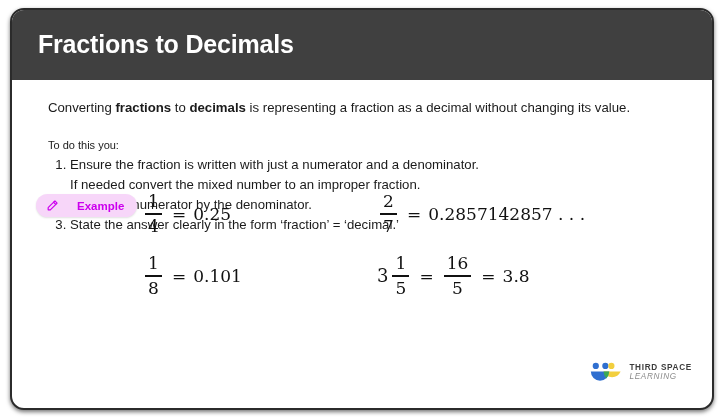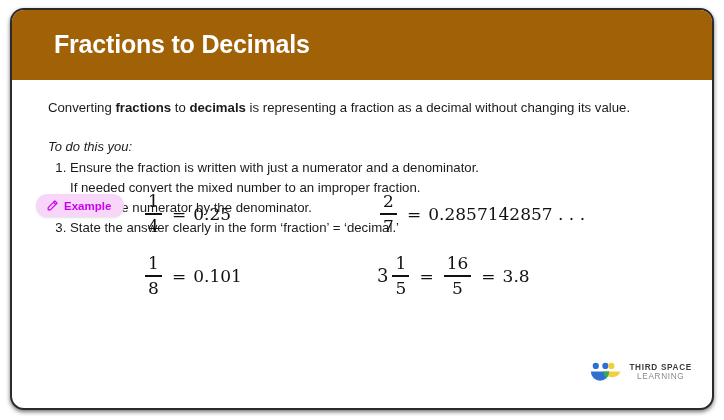--- a/index.html
+++ b/index.html
@@ -34,24 +34,24 @@
     box-shadow: 0 2px 4px rgba(0,0,0,0.55);
     overflow: hidden;
     display: flex;
     flex-direction: column;
   }
 
   
   .card-header {
     height: 70px;
     flex: 0 0 70px;
-    background: #a16207;
-    display: flex;
-    align-items: center;
-    padding: 0 42px;
+    background: #404040;
+    display: flex;
+    align-items: center;
+    padding: 0 26px;
     box-sizing: border-box;
   }
   .card-title {
     color: #ffffff;
     font-size: 25px;
     font-weight: bold;
     letter-spacing: -0.2px;
     line-height: 1.1;
   }
 
@@ -65,42 +65,41 @@
   }
 
   .intro {
     font-size: 13.2px;
     line-height: 1.45;
     margin: 4px 0 0 0;
   }
   .intro b { font-weight: bold; }
 
   .lead {
-    font-size: 13px;
+    font-size: 11px;
     margin: 22px 0 0 0;
-    font-style: italic;
   }
 
   ol.steps {
     margin: 4px 0 0 0;
     padding-left: 22px;
     font-size: 13.2px;
     line-height: 1.52;
   }
   ol.steps li { margin: 0; padding: 0; }
   .substep { display: block; }
 
   
   .example-pill {
     position: absolute;
     left: 24px;
     top: 114px;
     display: inline-flex;
     align-items: center;
-    gap: 5px;
+    gap: 18px;
     background: #f7d6f9;
     border-radius: 999px;
     padding: 5px 13px 5px 10px;
     box-shadow: 0 1px 2px rgba(0,0,0,0.12);
   }
   .example-pill .pill-label {
     color: #cc00ee;
     font-size: 11.5px;
     font-weight: bold;
   }
@@ -181,21 +180,21 @@
     font-weight: bold;
     letter-spacing: 0.7px;
     color: #3c3c3c;
     display: block;
   }
   .logo-line2 {
     font-size: 8.2px;
     letter-spacing: 0.7px;
     color: #8a8a8a;
     display: block;
-    text-align: center;
+    font-style: italic;
   }
 </style>
 </head>
 <body>
 
 <div class="stage">
   <div class="card">
 
     <div class="card-header">
       <div class="card-title">Fractions to Decimals</div>

